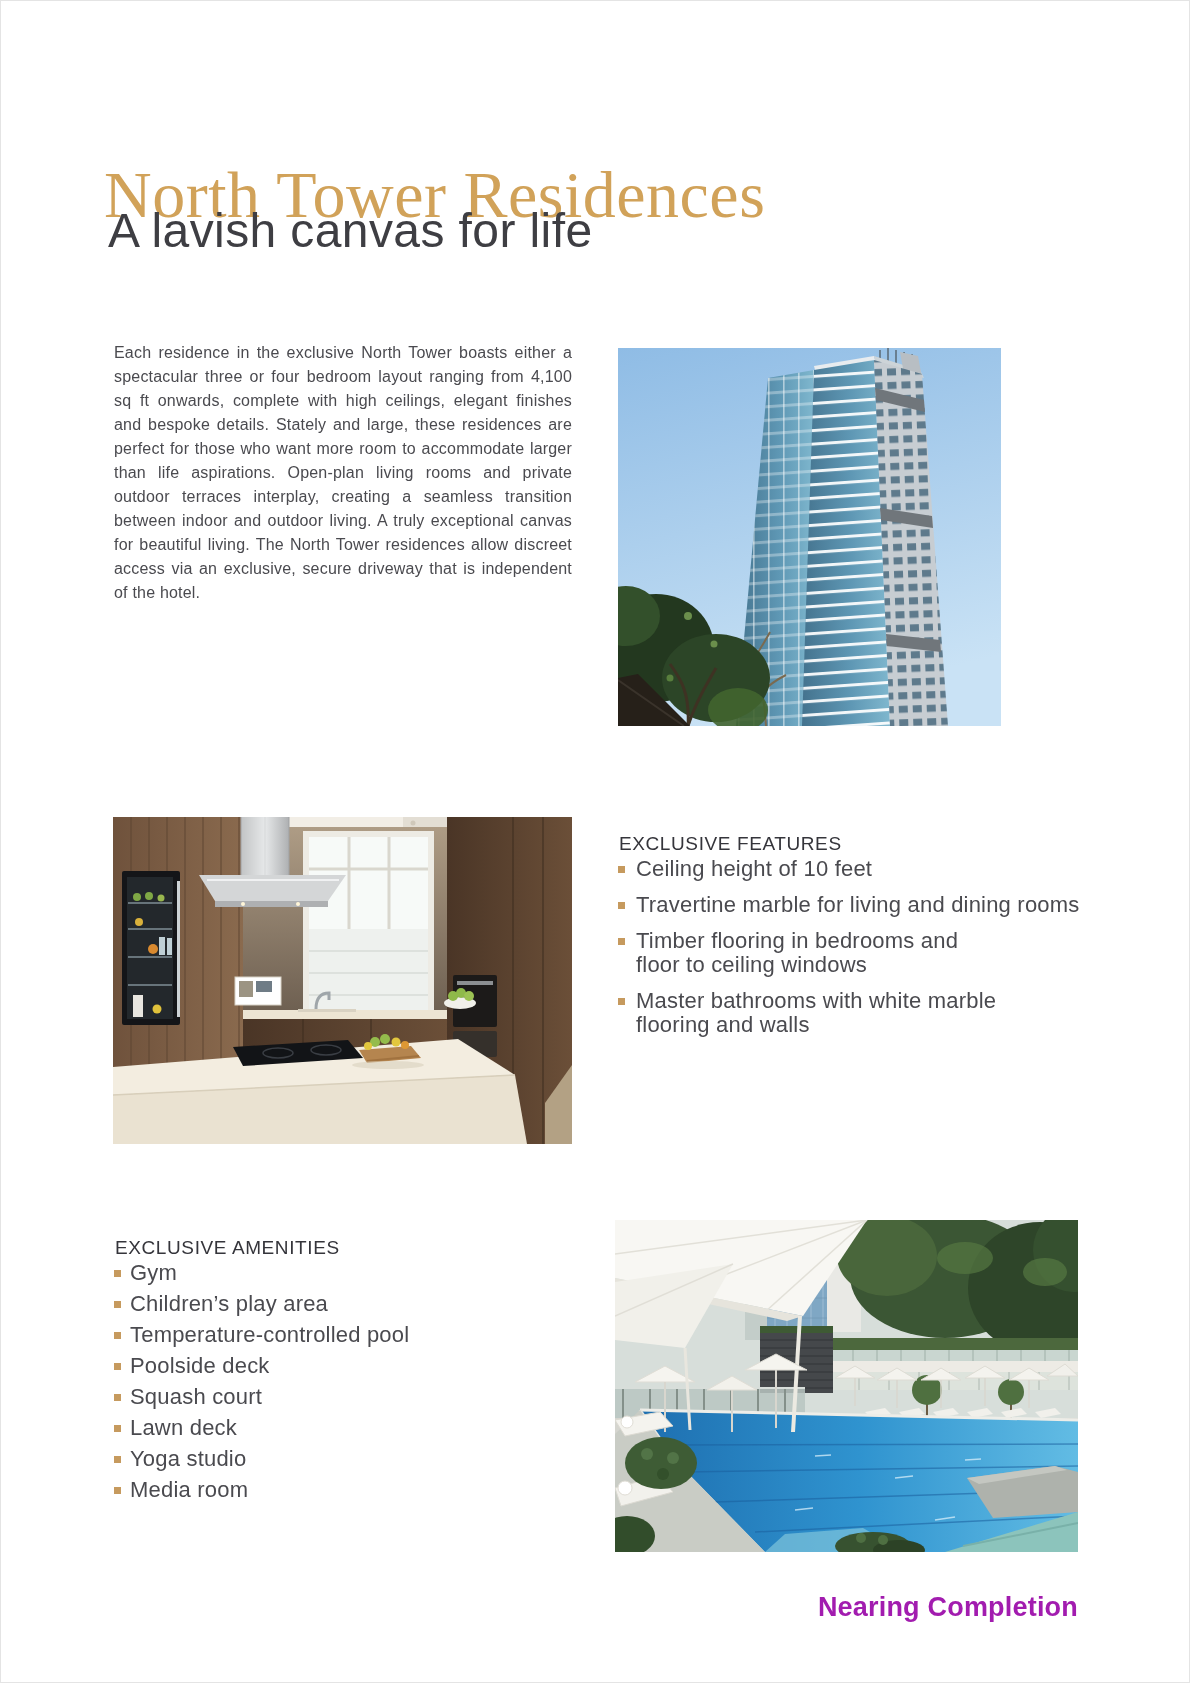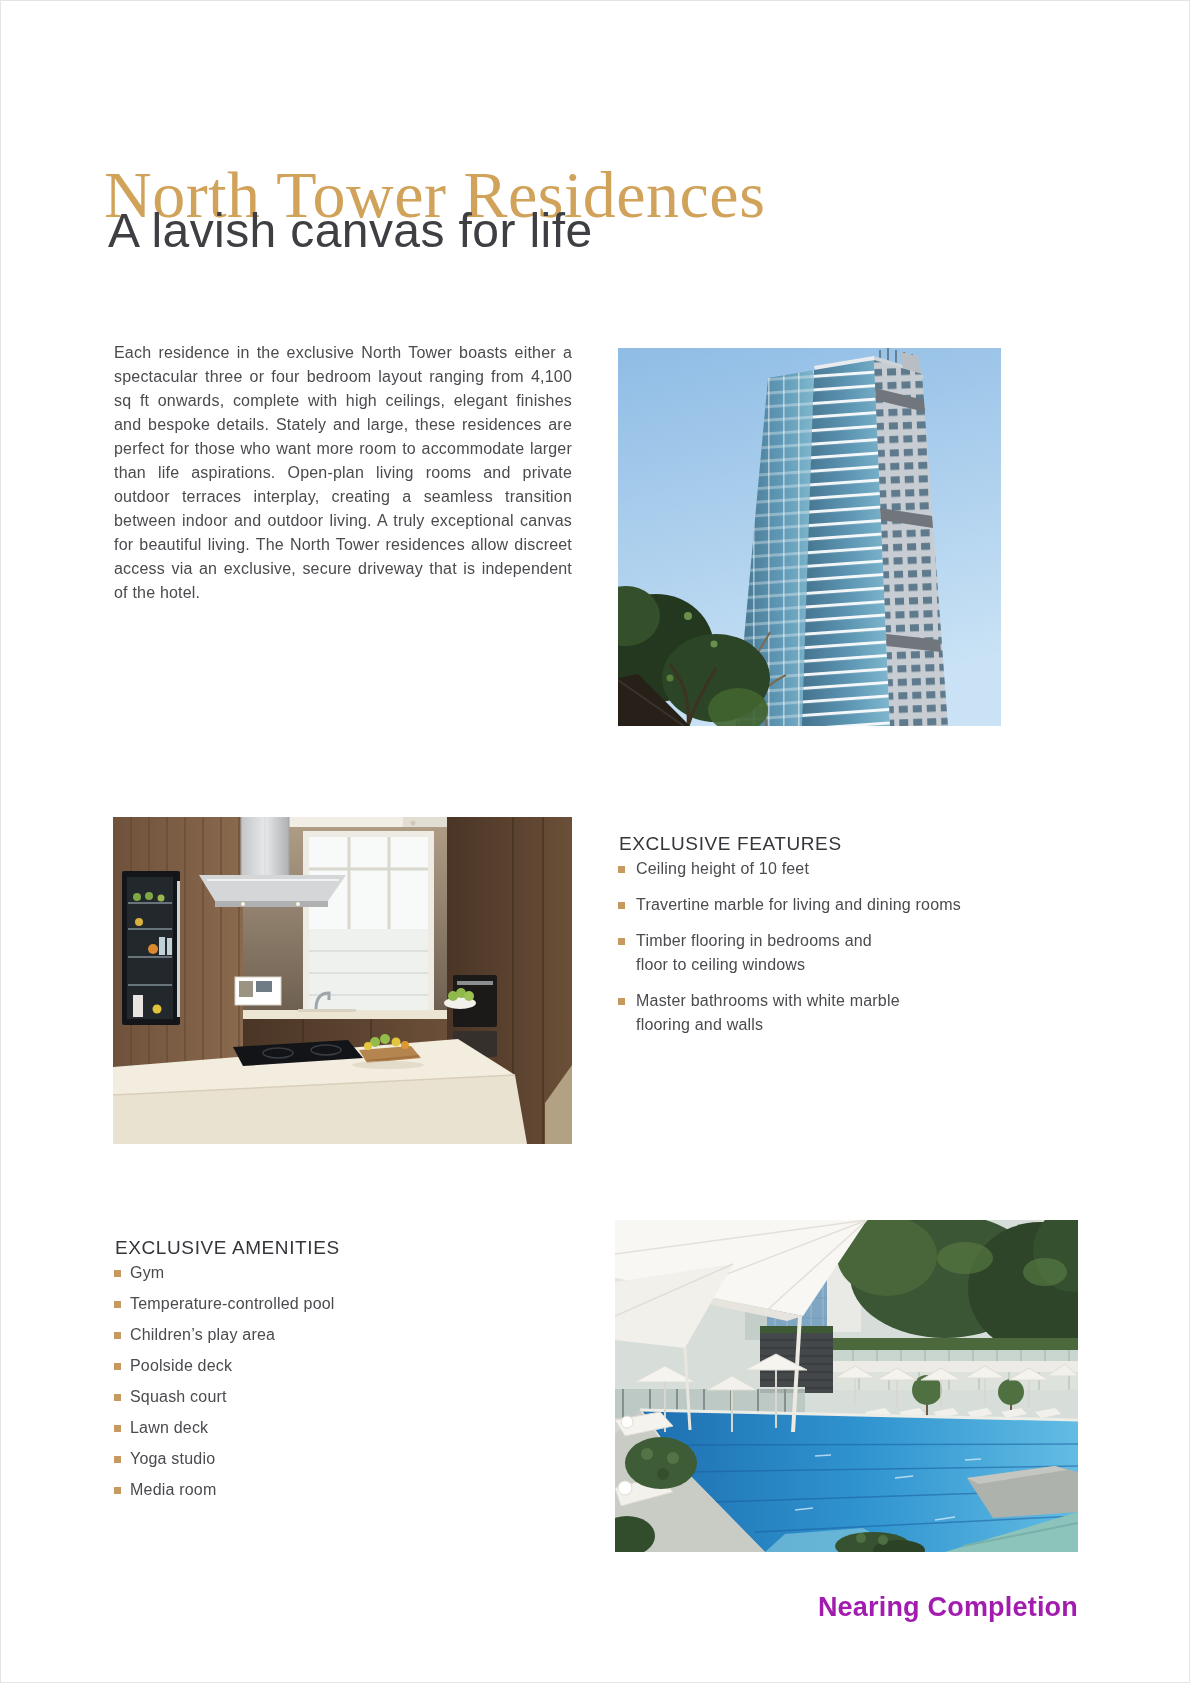--- a/index.html
+++ b/index.html
@@ -40,21 +40,21 @@
   .features-list{left:618px;top:857px;width:475px;}
   .features-list li{margin-bottom:12px;}
   .amenities-list{left:114px;top:1261px;width:420px;}
   .amenities-list li{margin-bottom:7px;}
   .bullet{
     flex:0 0 auto;width:7px;height:7px;background:#C69A5E;margin-top:9px;
   }
   .features-list .bullet{margin-right:11px;}
   .amenities-list .bullet{margin-right:9px;}
   .item-text{
-    font-size:16px;line-height:24px;color:#4A4A4F;letter-spacing:.2px;
+    font-size:22px;line-height:24px;color:#4A4A4F;letter-spacing:.2px;
     white-space:pre-line;
   }
   .status{
     position:absolute;left:615px;top:1592px;width:463px;text-align:right;
     font-size:27px;line-height:31px;font-weight:700;color:#a21caf;
     letter-spacing:.2px;
   }
 </style>
 </head>
 <body>
@@ -263,25 +263,25 @@
   </div>
 
   <h2 class="section-heading amenities-heading">EXCLUSIVE AMENITIES</h2>
   <ul class="blist amenities-list">
     <li>
         <span class="bullet"></span>
         <span class="item-text">Gym</span>
       </li>
     <li>
         <span class="bullet"></span>
+        <span class="item-text">Children’s play area</span>
+      </li>
+    <li>
+        <span class="bullet"></span>
         <span class="item-text">Temperature-controlled pool</span>
-      </li>
-    <li>
-        <span class="bullet"></span>
-        <span class="item-text">Children’s play area</span>
       </li>
     <li>
         <span class="bullet"></span>
         <span class="item-text">Poolside deck</span>
       </li>
     <li>
         <span class="bullet"></span>
         <span class="item-text">Squash court</span>
       </li>
     <li>

